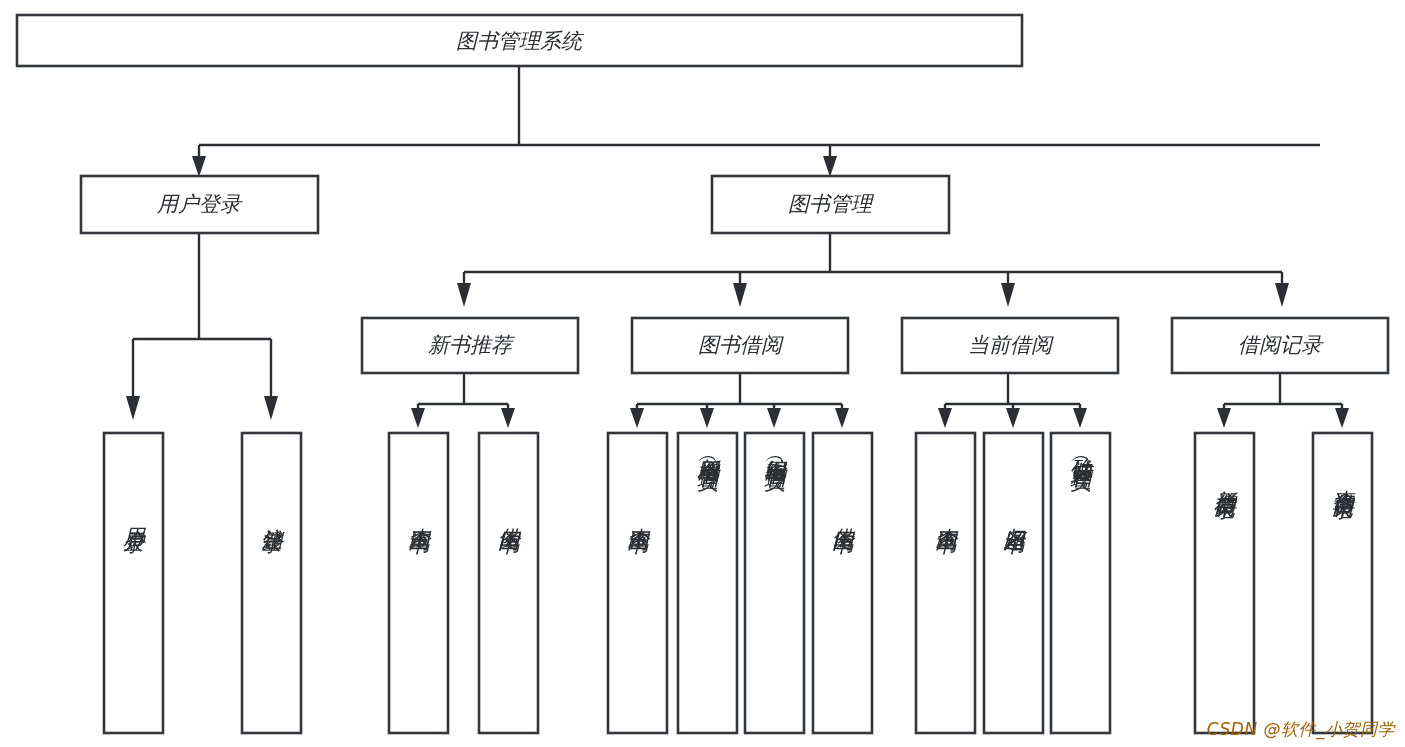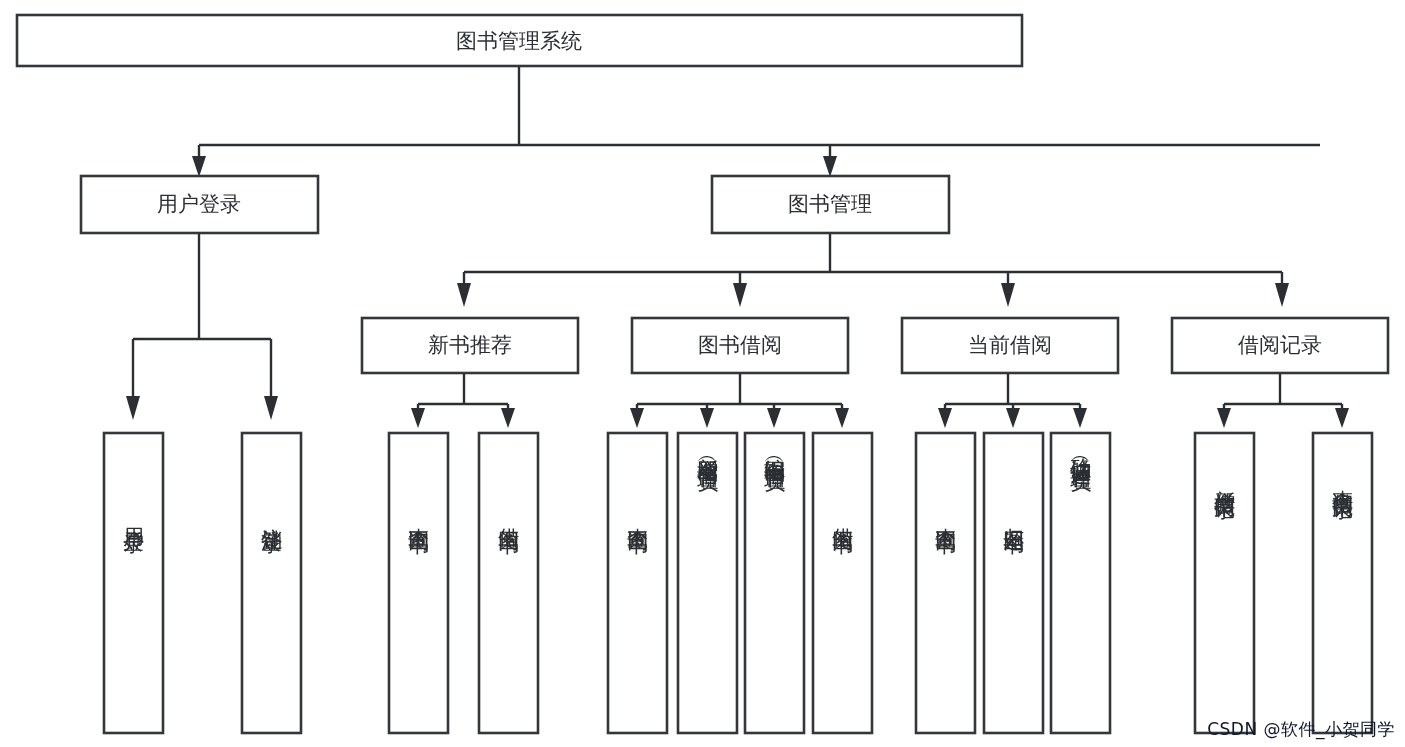--- a/index.html
+++ b/index.html
@@ -11,20 +11,21 @@
     width: 1405px;
     height: 747px;
     font-family: "DejaVu Sans", "Liberation Sans", sans-serif;
     overflow: hidden;
     position: relative;
   }
   #diagram-root {
     position: relative;
     width: 1405px;
     height: 747px;
+    font-style: italic;
   }
   svg.diagram-canvas {
     position: absolute;
     left: 0;
     top: 0;
     width: 1405px;
     height: 747px;
     display: block;
   }
   .node-box {
@@ -66,21 +67,21 @@
     letter-spacing: 2px;
     white-space: nowrap;
     text-align: center;
   }
   .watermark {
     position: absolute;
     right: 10px;
     bottom: 6px;
     font-family: "DejaVu Sans", "Liberation Sans", sans-serif;
     font-size: 17px;
-    color: #0f172a;
+    color: #a16207;
     letter-spacing: 0.5px;
     white-space: nowrap;
   }
 </style>
 </head>
 <body>
 
 <div id="diagram-root">
 
   <svg class="diagram-canvas" viewBox="0 0 1405 747" xmlns="http://www.w3.org/2000/svg">

